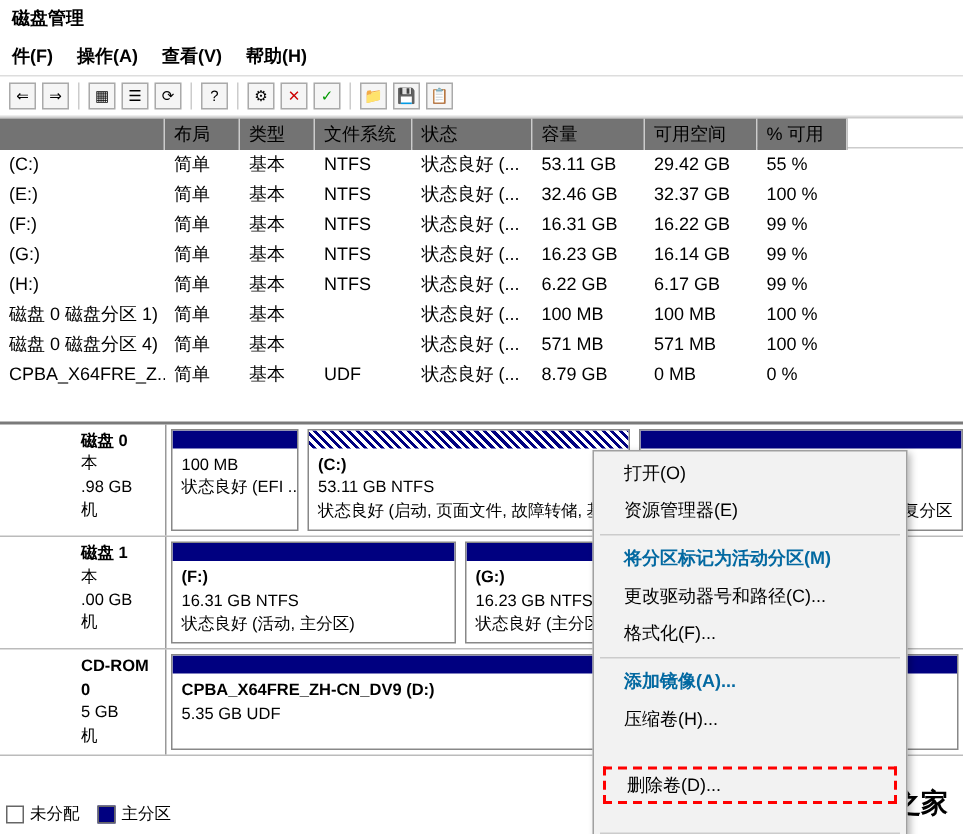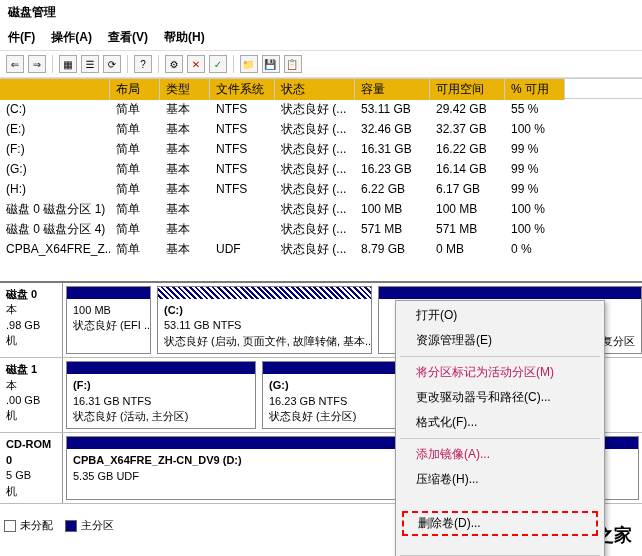--- a/index.html
+++ b/index.html
@@ -40,21 +40,21 @@
   display: grid;
   grid-template-columns: 110px 50px 50px 65px 80px 75px 75px 60px;
   height: 20px;
   align-items: center;
   font-size: 12px;
 }
 .ghead { border-bottom: 1px solid #ccc; }
 .ghead > div {
   border-right: 1px solid #ccc;
   padding: 2px 6px;
-  background: #eab308;
+  background: #737373;
   height: 100%;
   display: flex;
   align-items: center;
 }
 .grow.body > div {
   padding: 1px 6px;
   white-space: nowrap;
   overflow: hidden;
 }
 
@@ -66,20 +66,21 @@
   display: flex;
   border-bottom: 1px solid #bbb;
   min-height: 72px;
 }
 .diskhdr {
   width: 63px;
   border-right: 1px solid #999;
   padding: 4px 6px;
   font-size: 11px;
   line-height: 1.4;
+  margin-left: 48px;
 }
 .diskhdr b { display:block; }
 .partbox {
   border: 1px solid #888;
   margin: 3px;
   display: flex;
   flex-direction: column;
   overflow: hidden;
 }
 .partcap {
@@ -107,31 +108,31 @@
   border: 1px solid #a0a0a0;
   box-shadow: 2px 2px 5px rgba(0,0,0,.3);
   padding: 2px;
   font-size: 12px;
   z-index: 10;
 }
 .cm-item {
   padding: 4px 18px;
   cursor: default;
 }
-.cm-item.disabled { color: #be185d; }
+.cm-item.disabled { color: #0369a1; font-weight: bold; }
 .cm-sep { height:1px; background:#ccc; margin:3px 2px; }
 .highlight {
   border: 2px dashed red;
   margin: 19px 4px;
   padding: 2px 14px;
 }
 
 .legend {
   position: absolute;
-  bottom: 23px;
+  bottom: 6px;
   left: 4px;
   display: flex;
   gap: 12px;
   font-size: 11px;
   align-items: center;
 }
 .lg-sw { width:12px; height:12px; display:inline-block; margin-right:4px; vertical-align:middle; border:1px solid #666;}
 .lg-sw.blue { background:#000080; }
 .lg-sw.white { background:#fff; }
 

